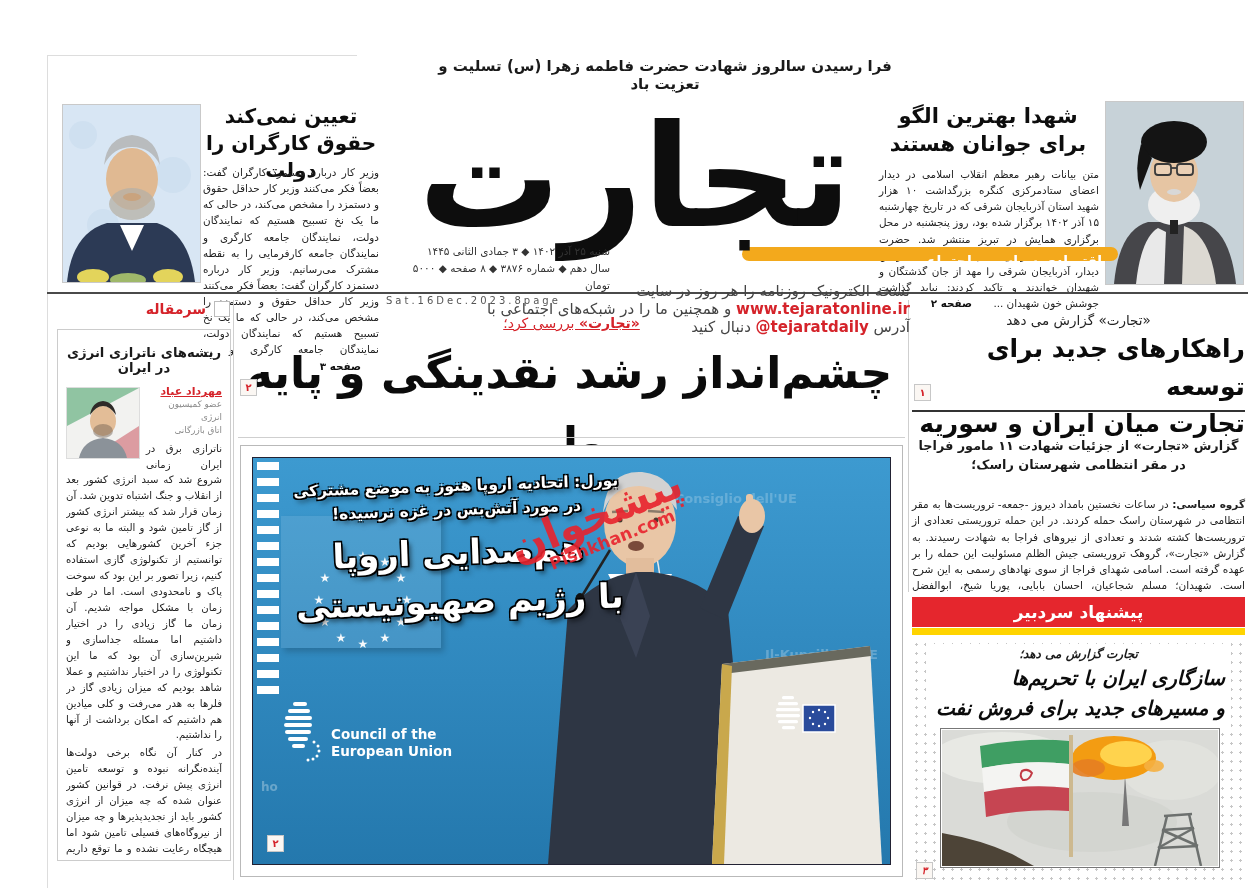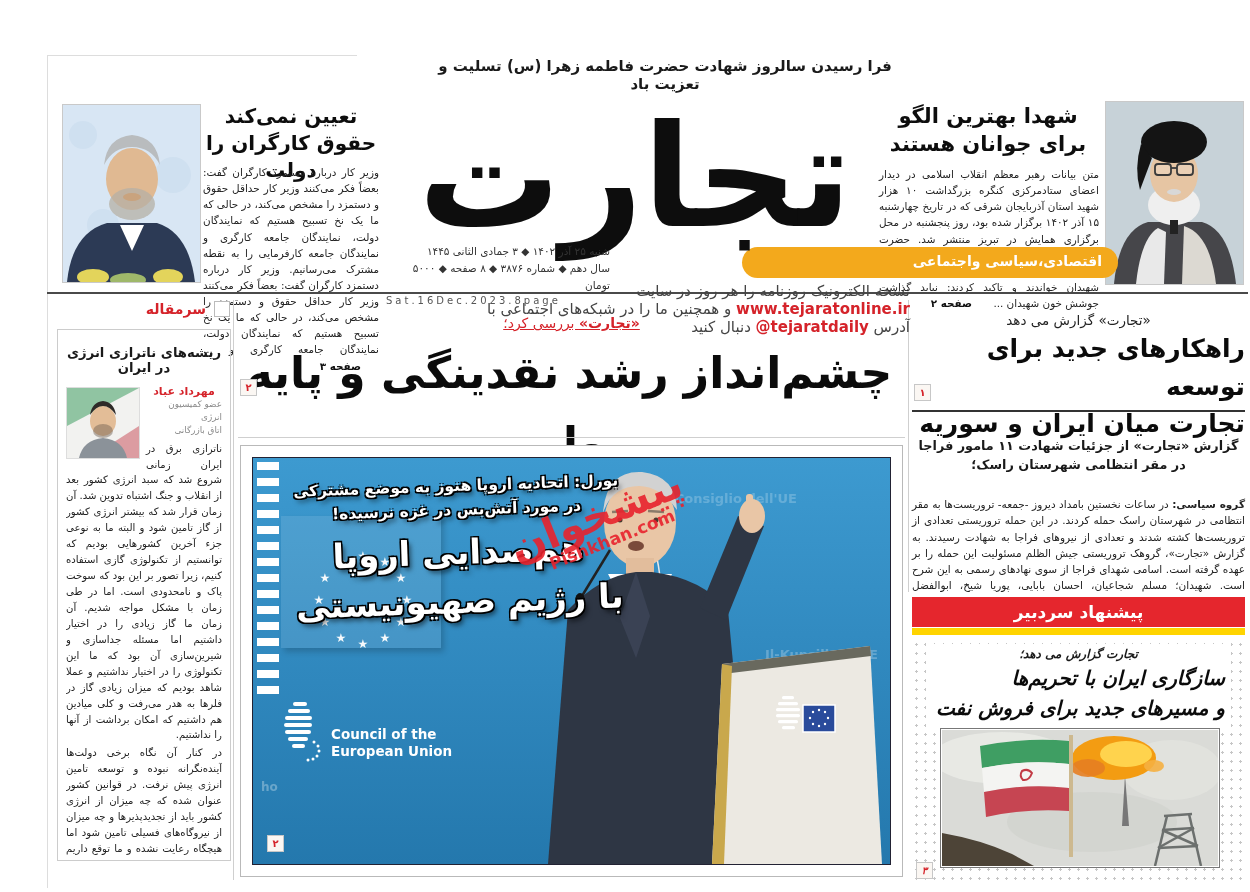--- a/index.html
+++ b/index.html
@@ -24,21 +24,21 @@
 </head>
 <body>
 
 <div class="page">
 
   <div class="abs" style="left:47px;top:55px;width:1px;height:833px;background:#ddd;"></div>
   <div class="abs" style="left:47px;top:55px;width:310px;height:1px;background:#ddd;"></div>
 
   <div class="abs rtl" style="left:430px;top:57px;width:470px;text-align:center;font-size:15px;font-weight:bold;">فرا رسیدن سالروز شهادت حضرت فاطمه زهرا (س) تسلیت و تعزیت باد</div>
 
-  <div class="abs" style="left:742px;top:247px;width:376px;height:31px;background:#f3a91c;border-radius:16px;z-index:1;">
+  <div class="abs" style="left:742px;top:247px;width:376px;height:14px;background:#f3a91c;border-radius:16px;z-index:1;">
     <span class="rtl" style="position:absolute;right:16px;top:6px;color:#fff;font-weight:bold;font-size:14px;">اقتصادی،سیاسی واجتماعی</span>
   </div>
 
   <div class="abs" style="left:370px;top:88px;width:530px;text-align:center;z-index:2;font-size:142px;font-weight:bold;line-height:1.25;color:#0d0d0d;letter-spacing:-4px;">تجارت</div>
 
   <div class="abs" style="left:386px;top:243px;width:224px;z-index:2;">
     <div class="rtl" style="font-size:10.5px;color:#333;text-align:right;line-height:1.6;">شنبه ۲۵ آذر ۱۴۰۲ ◆ ۳ جمادی الثانی ۱۴۴۵</div>
     <div class="rtl" style="font-size:10.5px;color:#333;text-align:right;line-height:1.6;">سال دهم ◆ شماره ۳۸۷۶ ◆ ۸ صفحه ◆ ۵۰۰۰ تومان</div>
     <div style="font-size:10px;color:#555;letter-spacing:3px;line-height:1.6;">Sat.16Dec.2023.8page</div>
   </div>
@@ -124,21 +124,21 @@
         <svg width="72" height="70" viewBox="0 0 72 70">
           <rect width="72" height="70" fill="#f2f2f0"></rect>
           <polygon points="0,0 72,0 0,38" fill="#3f9e63" opacity="0.55"></polygon>
           <polygon points="72,38 72,70 22,70" fill="#c64552" opacity="0.5"></polygon>
           <ellipse cx="36" cy="33" rx="13" ry="15" fill="#e3bd97"></ellipse>
           <path d="M23,27 Q25,14 36,13 Q47,14 49,27 Q43,18 36,18 Q29,18 23,27 Z" fill="#2e2a28"></path>
           <ellipse cx="36" cy="43" rx="10" ry="7" fill="#6b5b4e" opacity="0.45"></ellipse>
           <path d="M12,70 Q16,52 36,50 Q56,52 60,70 Z" fill="#8b9299"></path>
         </svg>
       </div>
-      <div style="color:#d5232a;font-weight:bold;font-size:11px;text-align:center;">مهرداد عباد</div>
+      <div style="color:#d5232a;font-weight:bold;font-size:11px;text-align:right;text-decoration:underline;">مهرداد عباد</div>
       <div style="color:#8a8a8a;font-size:8.8px;text-align:right;line-height:1.5;">عضو کمیسیون انرژی</div>
       <div style="color:#8a8a8a;font-size:8.8px;text-align:right;line-height:1.5;margin-bottom:3px;">اتاق بازرگانی</div>
       <div class="jt" style="font-size:10.1px;line-height:1.58;color:#222;">ناترازی برق در ایران زمانی شروع شد که سبد انرژی کشور بعد از انقلاب و جنگ اشتباه تدوین شد. آن زمان قرار شد که بیشتر انرژی کشور از گاز تامین شود و البته ما به نوعی جزء آخرین کشورهایی بودیم که توانستیم از تکنولوژی گازی استفاده کنیم، زیرا تصور بر این بود که سوخت پاک و نامحدودی است. اما در طی زمان با مشکل مواجه شدیم. آن زمان ما گاز زیادی را در اختیار داشتیم اما مسئله جداسازی و شیرین‌سازی آن بود که ما این تکنولوژی را در اختیار نداشتیم و عملا شاهد بودیم که میزان زیادی گاز در فلرها به هدر می‌رفت و کلی میادین هم داشتیم که امکان برداشت از آنها را نداشتیم.</div>
       <div class="jt" style="font-size:10.1px;line-height:1.58;color:#222;margin-top:2px;">در کنار آن نگاه برخی دولت‌ها آینده‌نگرانه نبوده و توسعه تامین انرژی پیش نرفت. در قوانین کشور عنوان شده که چه میزان از انرژی کشور باید از تجدیدپذیرها و چه میزان از نیروگاه‌های فسیلی تامین شود اما هیچگاه رعایت نشده و ما توقع داریم هم اقتصادمان رشد کند و هم صنایع توسعه پیدا کنند، صادرات کشور بیشتر شود و تولید ناخالص ملی و جمعیت هم بالا برود و از آن سو توقع داریم مصرف انرژی کم شود. این یک مغالطه است که بخواهیم کاهش مصرف انرژی آنهم از سوی صنایع صورت گیرد.</div>
     </div>
   </div>
 
   <div class="abs rtl" style="left:238px;top:315px;width:667px;text-align:center;font-size:14px;color:#d5232a;text-decoration:underline;">
     <span style="font-weight:bold;">«تجارت»</span><span> بررسی کرد؛</span>
   </div>

